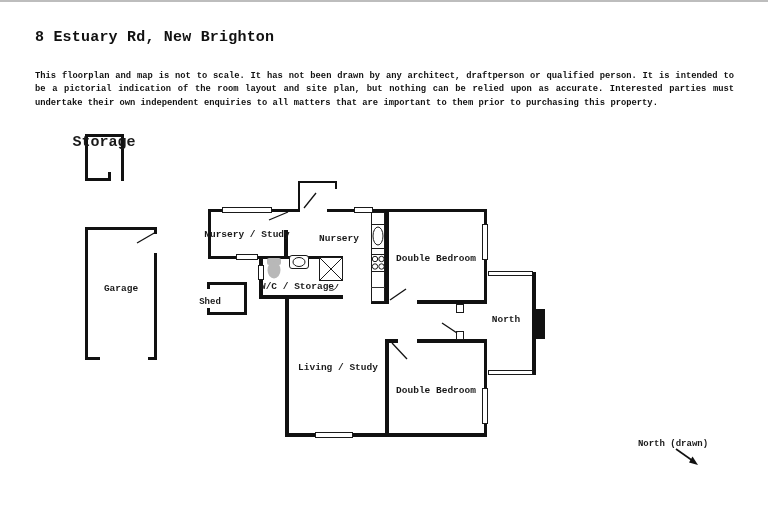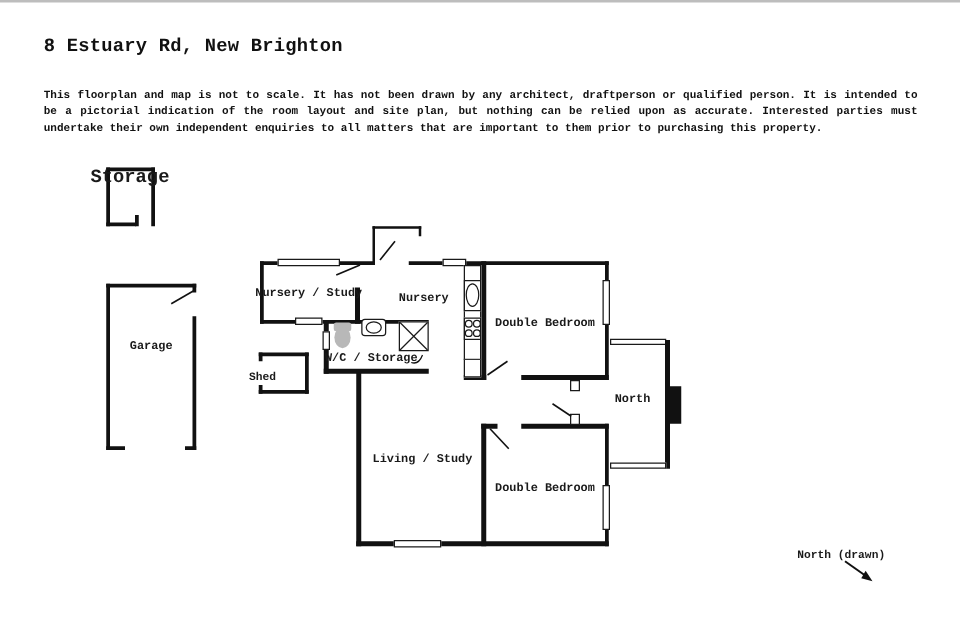--- a/index.html
+++ b/index.html
@@ -45,21 +45,21 @@
   <div class="wall" style="left:85px;top:176px;width:24px;height:3px"></div>
   <div class="wall" style="left:108px;top:170px;width:3px;height:9px"></div>
   <div class="room-label" style="left:104px;top:140px;font-size:15px">Storage</div>
 
   <div class="wall" style="left:85px;top:225px;width:72px;height:3px"></div>
   <div class="wall" style="left:85px;top:225px;width:3px;height:133px"></div>
   <div class="wall" style="left:154px;top:225px;width:3px;height:7px"></div>
   <div class="wall" style="left:154px;top:251px;width:3px;height:107px"></div>
   <div class="wall" style="left:85px;top:355px;width:15px;height:3px"></div>
   <div class="wall" style="left:148px;top:355px;width:9px;height:3px"></div>
-  <div class="room-label" style="left:121px;top:275px">Garage</div>
+  <div class="room-label" style="left:121px;top:286px">Garage</div>
 
   <div class="wall" style="left:207px;top:280px;width:40px;height:3px"></div>
   <div class="wall" style="left:244px;top:280px;width:3px;height:33px"></div>
   <div class="wall" style="left:207px;top:310px;width:40px;height:3px"></div>
   <div class="wall" style="left:207px;top:280px;width:3px;height:7px"></div>
   <div class="wall" style="left:207px;top:306px;width:3px;height:7px"></div>
   <div class="room-label" style="left:210px;top:300px;font-size:9px">Shed</div>
 
   <div class="wall" style="left:208px;top:207px;width:92px;height:3px"></div>
   <div class="wall" style="left:208px;top:207px;width:3px;height:50px"></div>

